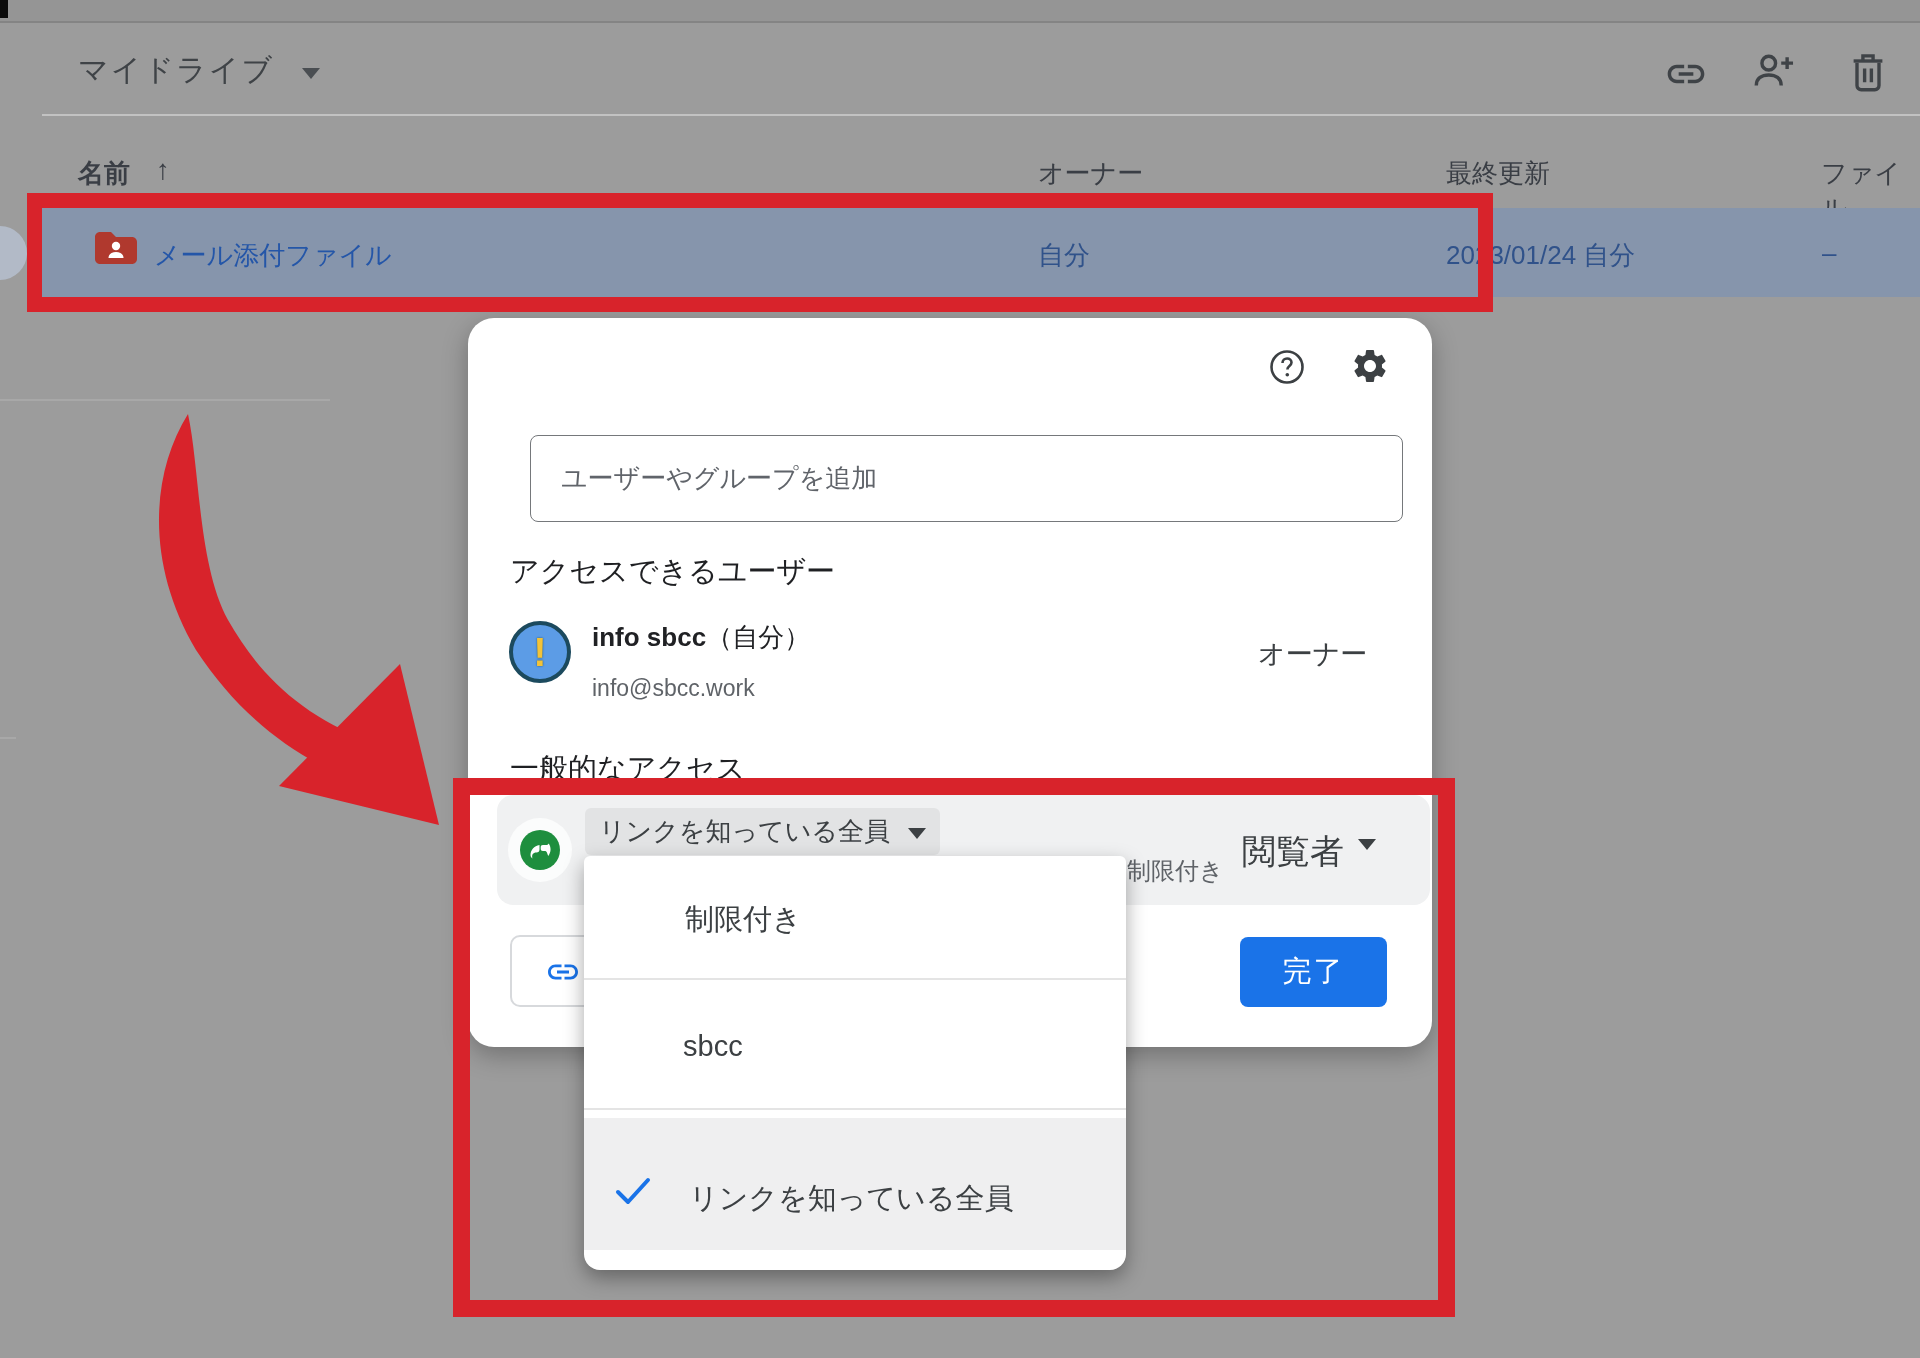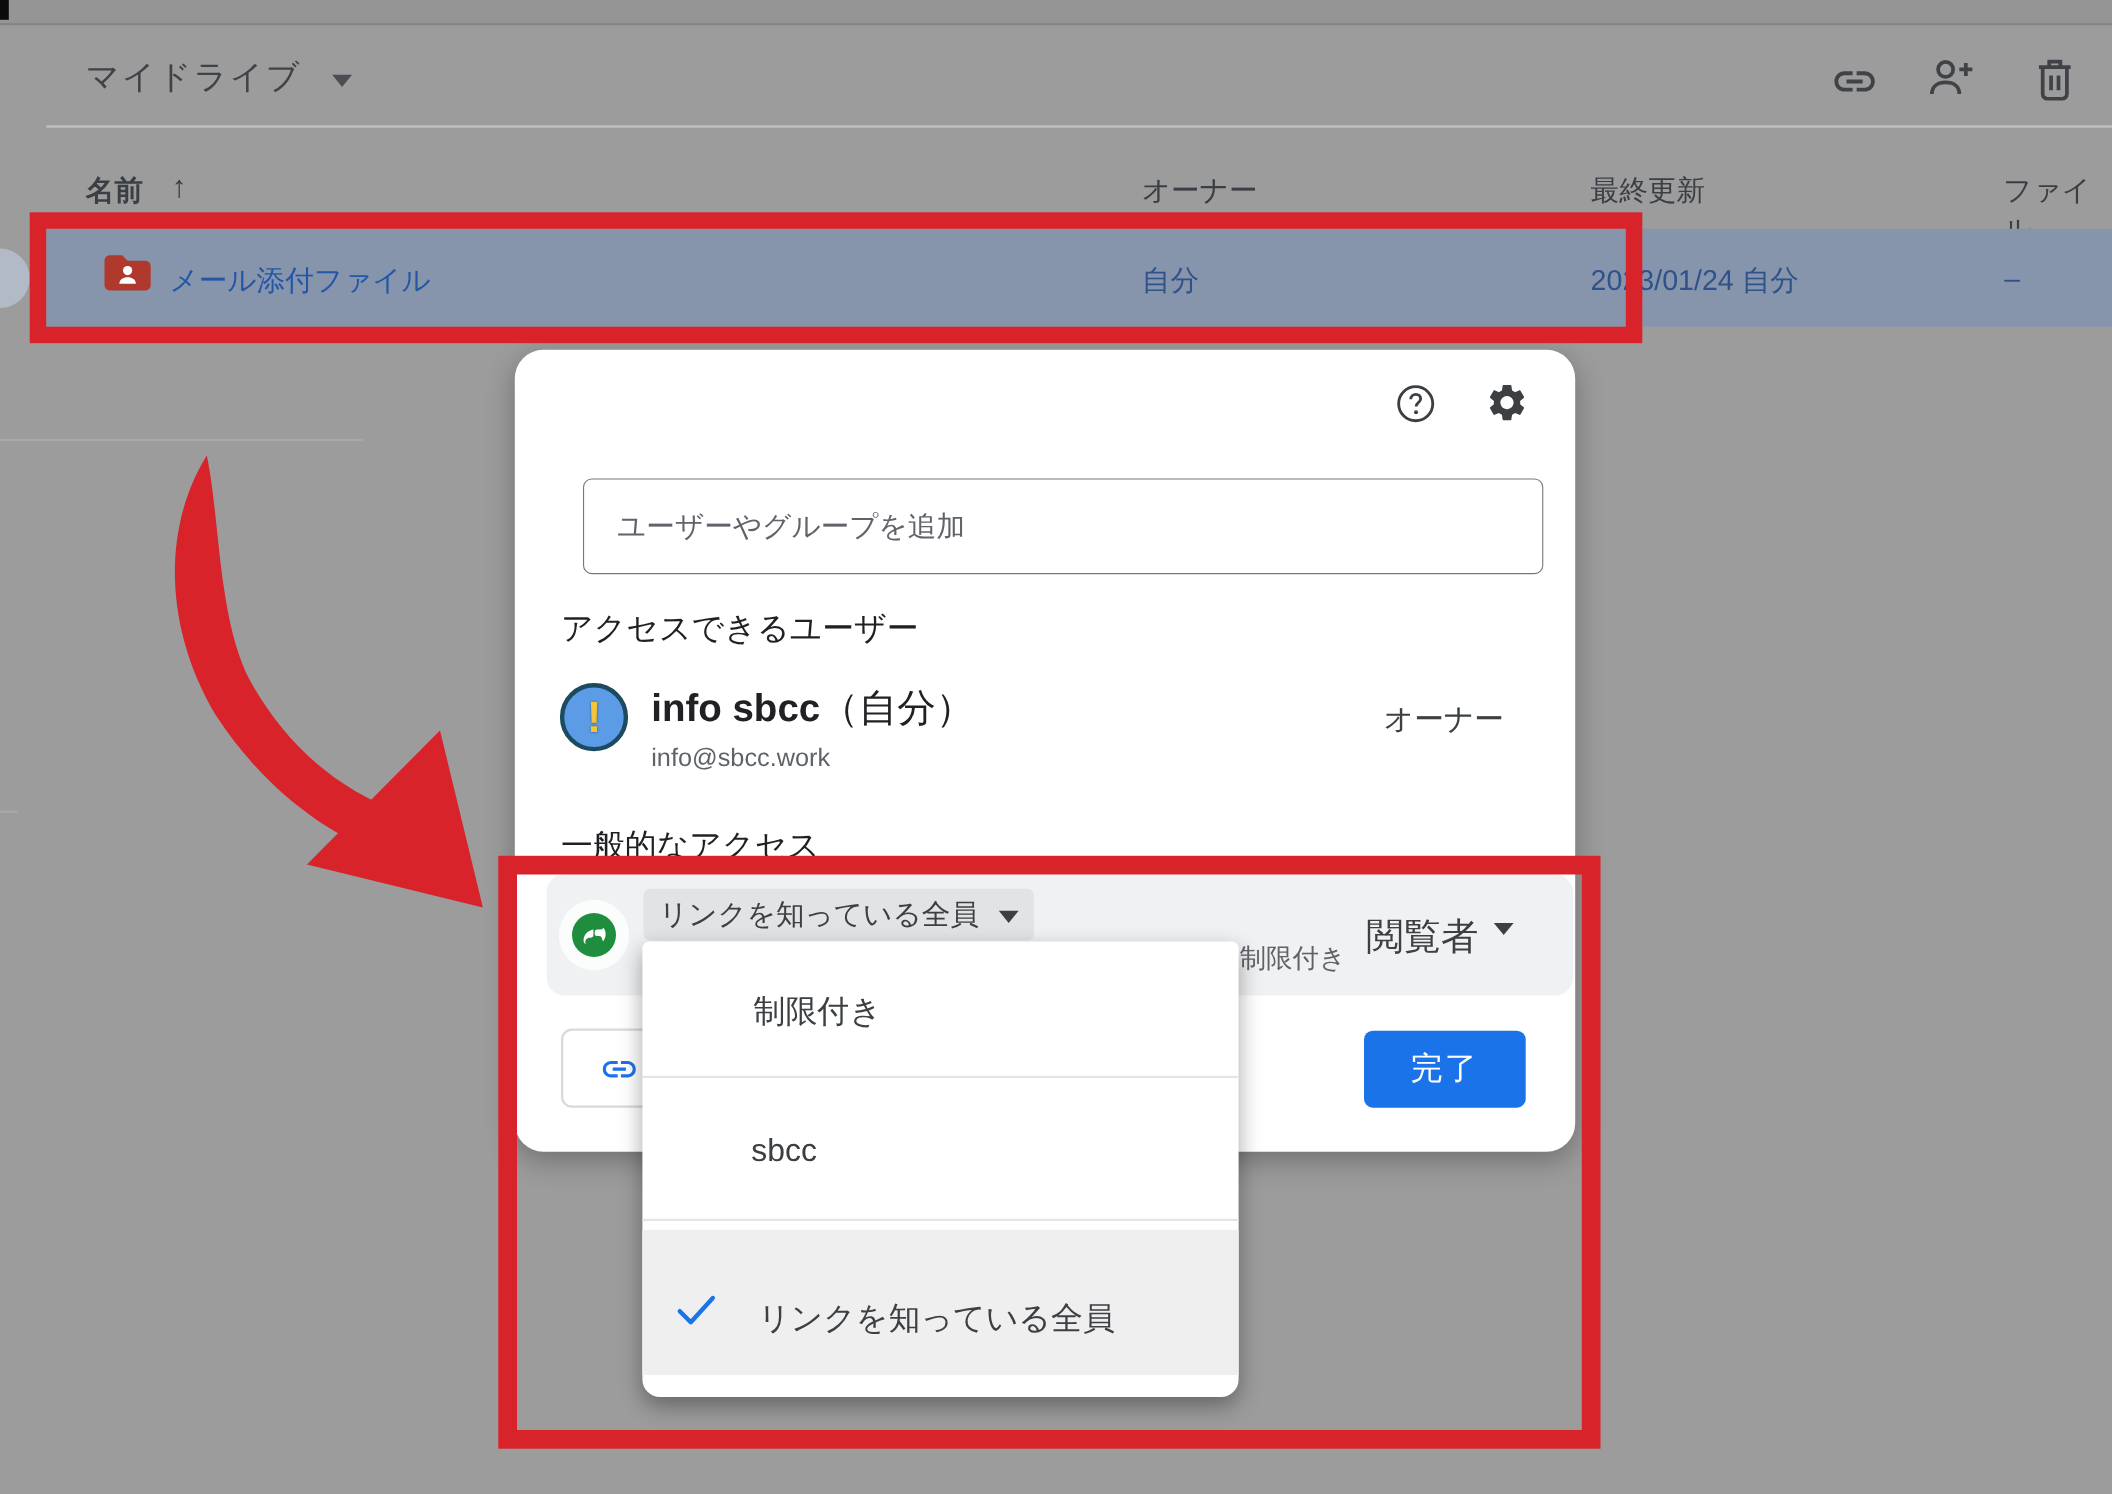--- a/index.html
+++ b/index.html
@@ -39,21 +39,21 @@
   .dialog{left:468px;top:318px;width:964px;height:729px;background:#ffffff;border-radius:26px;box-shadow:0 8px 26px rgba(0,0,0,0.28);z-index:10;}
   .dlg-title{left:60px;top:32px;font-size:31px;color:#1f2023;letter-spacing:1px;}
   .dlg-help{left:800px;top:30px;color:#3c4043;}
   .dlg-gear{left:882px;top:28px;color:#3c4043;}
   .dlg-input{left:42px;top:117px;width:873px;height:87px;border:1px solid #75787b;border-radius:8px;background:#fff;margin-left:20px;}
   .dlg-input input{position:absolute;left:30px;top:0;width:810px;height:85px;border:none;outline:none;font-size:26px;color:#2a2d31;background:transparent;font-family:inherit;}
   .dlg-input input::placeholder{color:#60646a;opacity:1;}
   .section-label{left:42px;font-size:29px;color:#1f2023;font-weight:500;}
   .avatar{left:41px;top:303px;width:62px;height:62px;border-radius:50%;background:#5c9ce6;border:4px solid #1c4a5e;text-align:center;}
   .avatar span{display:block;font-size:40px;line-height:54px;font-weight:800;color:#f3c339;text-shadow:0 0 2px #1c4a5e;}
-  .user-name{left:124px;top:302px;font-size:35px;color:#202124;font-weight:700;}
+  .user-name{left:124px;top:302px;font-size:26px;color:#202124;font-weight:700;}
   .user-name .suffix{font-weight:400;}
   .user-email{left:124px;top:337px;font-size:23px;color:#5f6368;margin-top:20px;}
   .role-owner{left:790px;top:318px;font-size:27px;color:#3c4043;}
 
   .access-box{left:29px;top:477px;width:933px;height:110px;background:#f0f1f2;border-radius:16px;}
   .globe-wrap{left:11px;top:23px;width:64px;height:64px;border-radius:50%;background:#fbfcfc;}
   .scope-pill{left:88px;top:13px;width:355px;height:47px;background:#e2e3e4;border-radius:6px;cursor:pointer;}
   .scope-pill .lbl{position:absolute;left:14px;top:0;line-height:47px;font-size:26px;color:#3c4043;}
   .pill-caret{position:absolute;right:14px;top:20px;width:0;height:0;border-left:9px solid transparent;border-right:9px solid transparent;border-top:11px solid #3c4043;}
   .scope-desc{left:630px;top:60px;font-size:24px;color:#5f6368;}

